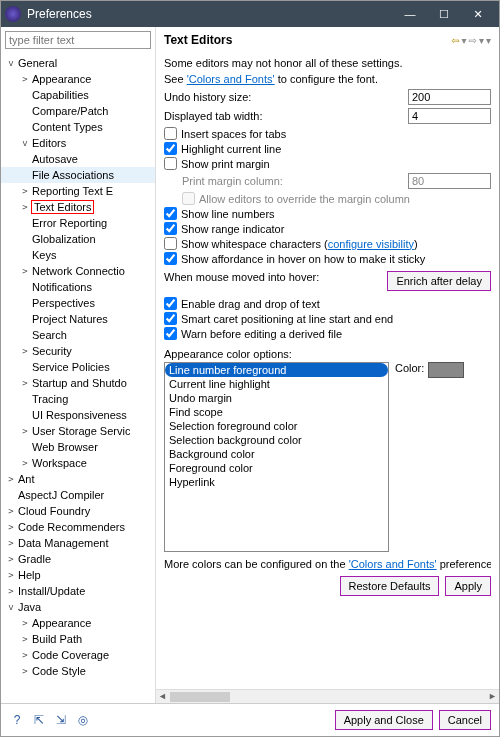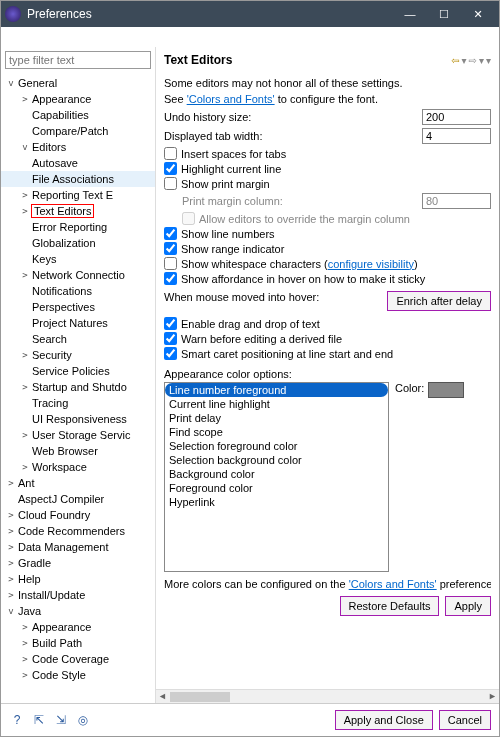--- a/index.html
+++ b/index.html
@@ -2,21 +2,21 @@
 <html><head>
 <meta charset="utf-8">
 <style>
 * { box-sizing: border-box; margin: 0; padding: 0; font-family: "Segoe UI", Tahoma, sans-serif; font-size: 11px; }
 body { background: #f0f0f0; width: 500px; height: 737px; overflow: hidden; position: relative; }
 .window { width: 500px; height: 737px; background: #fff; border: 1px solid #999; display: flex; flex-direction: column; }
 .titlebar { background: #3c4a58; color: #fff; height: 26px; display: flex; align-items: center; padding: 8px 4px; }
 .titlebar .wicon { width: 16px; height: 16px; border-radius: 50%; background: radial-gradient(#6a5acd, #2b1a5e); margin-right: 6px; }
 .titlebar .ttxt { flex: 1; font-size: 12px; }
 .titlebar .wb { width: 34px; height: 26px; display: flex; align-items: center; justify-content: center; color: #fff; }
-.body { flex: 1; display: flex; min-height: 0; margin-top: 20px; }
+.body { flex: 1; display: flex; min-height: 0; }
 .left { width: 155px; border-right: 1px solid #ddd; display: flex; flex-direction: column; }
 .filter { margin: 4px; border: 1px solid #999; padding: 2px 3px; color: #888; background: #fff; }
 .tree { flex: 1; overflow: auto; padding: 2px 0; position: relative; }
 .tree::-webkit-scrollbar { width: 10px; }
 .tree::-webkit-scrollbar-thumb { background: #cdcdcd; }
 .node { display: flex; align-items: center; height: 16px; white-space: nowrap; cursor: default; padding-right: 4px; }
 .tw { width: 12px; text-align: center; font-size: 9px; color: #555; font-family: monospace; }
 .node .lbl { padding: 0 1px; }
 .d1 { padding-left: 4px; } .d2 { padding-left: 18px; } .d3 { padding-left: 18px; }
 .sel .lbl { border: 1px solid red; padding: 0 2px; }
@@ -24,21 +24,21 @@
 .hdr { display: flex; align-items: center; padding: 6px 8px 2px 8px; }
 .hdr h2 { font-size: 12px; font-weight: bold; flex: 1; }
 .navbtns { display: flex; gap: 2px; align-items: center; }
 .navbtns span { font-size: 10px; color: #b58900; }
 .navbtns .grey { color: #888; }
 .content { flex: 1; overflow: auto; padding: 4px 8px; }
 .p { margin: 4px 0; }
 a { color: #0066cc; text-decoration: underline; }
 .frow { display: flex; align-items: center; margin: 3px 0; justify-content: center; }
 .frow label { flex: 1; }
-.ti { width: 69px; border: 1px solid #888; padding: 1px 3px; background: #fff; }
+.ti { width: 83px; border: 1px solid #888; padding: 1px 3px; background: #fff; }
 .cb { display: flex; align-items: center; margin: 2px 0; }
 .cb input { margin-right: 4px; }
 .indent { margin-left: 18px; color: #888; }
 .indent .ti { color: #888; }
 .hoverrow { display: flex; margin: 6px 0; }
 .hoverrow label { flex: 1; }
 .btn { border: 1px solid #a21caf; background: #f4f4f4; padding: 3px 8px; }
 .acolabel { margin-top: 8px; }
 .colorrow { display: flex; gap: 6px; margin-top: 2px; }
 .list { width: 225px; height: 190px; border: 1px solid #888; background: #fff; overflow: hidden; }
@@ -81,20 +81,24 @@
           </div>
           <div class="node d2">
             <span class="tw"></span>
             <span class="lbl">Capabilities</span>
           </div>
           <div class="node d2">
             <span class="tw"></span>
             <span class="lbl">Compare/Patch</span>
           </div>
           <div class="node d2">
+            <span class="tw"></span>
+            <span class="lbl">Content Types</span>
+          </div>
+          <div class="node d2">
             <span class="tw">v</span>
             <span class="lbl">Editors</span>
           </div>
           <div class="node d3">
             <span class="tw"></span>
             <span class="lbl">Autosave</span>
           </div>
           <div class="node d3 selbg">
             <span class="tw"></span>
             <span class="lbl">File Associations</span>
@@ -288,32 +292,32 @@
         <div class="hoverrow">
           <label>When mouse moved into hover:</label>
           <button class="btn">Enrich after delay</button>
         </div>
         <div class="cb">
             <input type="checkbox" checked="" style="">
             <span>Enable drag and drop of text</span>
           </div>
         <div class="cb">
             <input type="checkbox" checked="" style="">
+            <span>Smart caret positioning at line start and end</span>
+          </div>
+        <div class="cb">
+            <input type="checkbox" checked="" style="">
             <span>Warn before editing a derived file</span>
-          </div>
-        <div class="cb">
-            <input type="checkbox" checked="" style="">
-            <span>Smart caret positioning at line start and end</span>
           </div>
         <p class="acolabel">Appearance color options:</p>
         <div class="colorrow">
           <div class="list" id="acolist">
               <div class="opt hl">Line number foreground</div>
               <div class="opt">Current line highlight</div>
-              <div class="opt">Print delay</div>
+              <div class="opt">Undo margin</div>
               <div class="opt">Find scope</div>
               <div class="opt">Selection foreground color</div>
               <div class="opt">Selection background color</div>
               <div class="opt">Background color</div>
               <div class="opt">Foreground color</div>
               <div class="opt">Hyperlink</div>
             </div>
           <div class="colpick">
             <span>Color:</span>
             <button class="swatch"></button>

